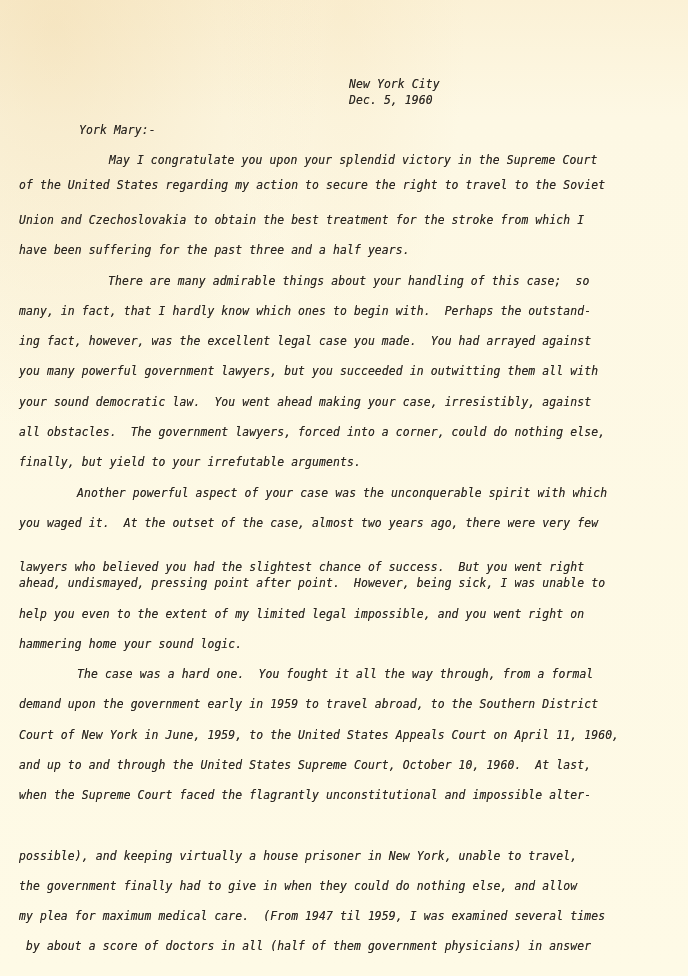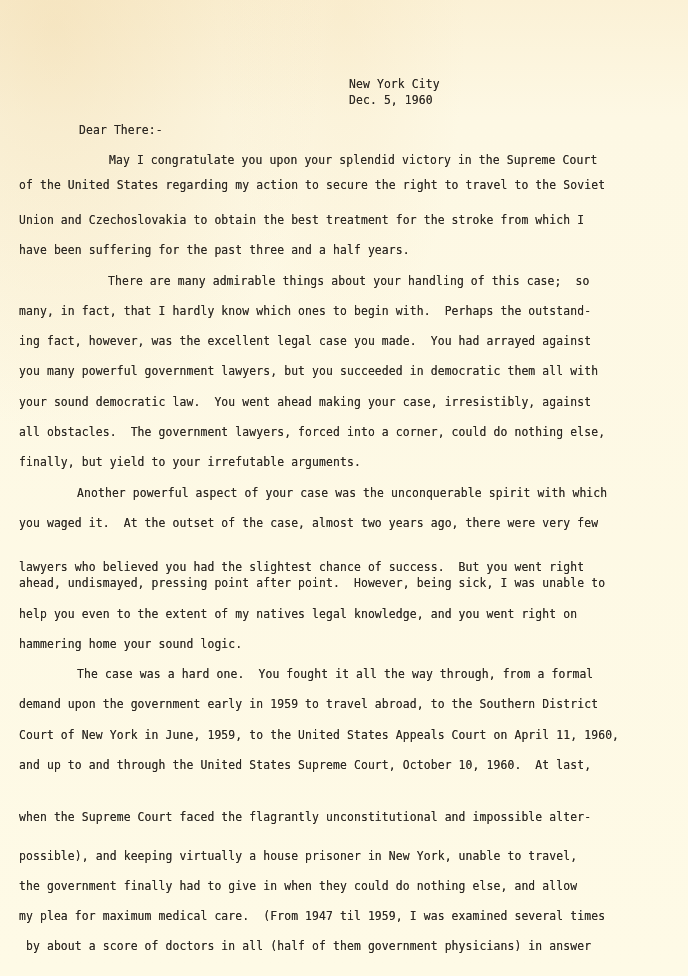--- a/index.html
+++ b/index.html
@@ -7,57 +7,57 @@
     width: 688px; height: 976px; overflow: hidden;
     background: #fdf8e2;
     background-image:
       radial-gradient(ellipse at 8% 3%, rgba(235,205,150,0.35), rgba(0,0,0,0) 30%),
       radial-gradient(ellipse at 50% 2%, rgba(245,225,185,0.3), rgba(0,0,0,0) 25%),
       linear-gradient(180deg, #fbf1d6 0%, #fdf8e4 12%, #fefae6 100%);
     font-family: "DejaVu Sans Mono", "Liberation Mono", monospace;
     color: #2b2722;
     position: relative;
   }
-  .page { position: absolute; left: 0; top: 0; width: 688px; height: 976px; }
+  .page { position: absolute; left: 0; top: 0; width: 688px; height: 976px; font-style: italic; }
   .line {
     position: absolute; white-space: pre; font-size: 11.4px; letter-spacing: 0.12px;
     line-height: 14px; text-shadow: 0 0 0.4px rgba(40,35,30,0.6);
   }
   .hdr { left: 349px; }
 </style>
 </head>
 <body>
 
 <div class="page">
   <div class="line hdr" style="top:77px;">New York City</div>
   <div class="line hdr" style="top:93px;">Dec. 5, 1960</div>
-  <div class="line" style="left:79px; top:123px;">Dear There:-</div>
+  <div class="line" style="left:79px; top:123px;">York Mary:-</div>
 
   <div class="line" style="left:109px; top:153px;">May I congratulate you upon your splendid victory in the Supreme Court</div>
   <div class="line" style="left:19px; top:178px;">of the United States regarding my action to secure the right to travel to the Soviet</div>
   <div class="line" style="left:19px; top:213px;">Union and Czechoslovakia to obtain the best treatment for the stroke from which I</div>
   <div class="line" style="left:19px; top:243px;">have been suffering for the past three and a half years.</div>
 
   <div class="line" style="left:108px; top:274px;">There are many admirable things about your handling of this case;  so</div>
   <div class="line" style="left:19px; top:304px;">many, in fact, that I hardly know which ones to begin with.  Perhaps the outstand-</div>
   <div class="line" style="left:19px; top:334px;">ing fact, however, was the excellent legal case you made.  You had arrayed against</div>
-  <div class="line" style="left:19px; top:364px;">you many powerful government lawyers, but you succeeded in democratic them all with</div>
+  <div class="line" style="left:19px; top:364px;">you many powerful government lawyers, but you succeeded in outwitting them all with</div>
   <div class="line" style="left:19px; top:395px;">your sound democratic law.  You went ahead making your case, irresistibly, against</div>
   <div class="line" style="left:19px; top:425px;">all obstacles.  The government lawyers, forced into a corner, could do nothing else,</div>
   <div class="line" style="left:77px; top:486px;">Another powerful aspect of your case was the unconquerable spirit with which</div>
 
   <div class="line" style="left:19px; top:455px;">finally, but yield to your irrefutable arguments.</div>
   <div class="line" style="left:19px; top:516px;">you waged it.  At the outset of the case, almost two years ago, there were very few</div>
   <div class="line" style="left:19px; top:560px;">lawyers who believed you had the slightest chance of success.  But you went right</div>
   <div class="line" style="left:19px; top:576px;">ahead, undismayed, pressing point after point.  However, being sick, I was unable to</div>
-  <div class="line" style="left:19px; top:607px;">help you even to the extent of my natives legal knowledge, and you went right on</div>
+  <div class="line" style="left:19px; top:607px;">help you even to the extent of my limited legal impossible, and you went right on</div>
   <div class="line" style="left:19px; top:637px;">hammering home your sound logic.</div>
 
   <div class="line" style="left:77px; top:667px;">The case was a hard one.  You fought it all the way through, from a formal</div>
   <div class="line" style="left:19px; top:697px;">demand upon the government early in 1959 to travel abroad, to the Southern District</div>
   <div class="line" style="left:19px; top:728px;text-align:center;">Court of New York in June, 1959, to the United States Appeals Court on April 11, 1960,</div>
   <div class="line" style="left:19px; top:758px;">and up to and through the United States Supreme Court, October 10, 1960.  At last,</div>
-  <div class="line" style="left:19px; top:810px;">when the Supreme Court faced the flagrantly unconstitutional and impossible alter-</div>
+  <div class="line" style="left:19px; top:788px;">when the Supreme Court faced the flagrantly unconstitutional and impossible alter-</div>
   <div class="line" style="left:19px; top:849px;">possible), and keeping virtually a house prisoner in New York, unable to travel,</div>
   <div class="line" style="left:19px; top:879px;">the government finally had to give in when they could do nothing else, and allow</div>
   <div class="line" style="left:19px; top:909px;">my plea for maximum medical care.  (From 1947 til 1959, I was examined several times</div>
   <div class="line" style="left:19px; top:939px;"> by about a score of doctors in all (half of them government physicians) in answer</div>
 </div>
 
 </body></html>

